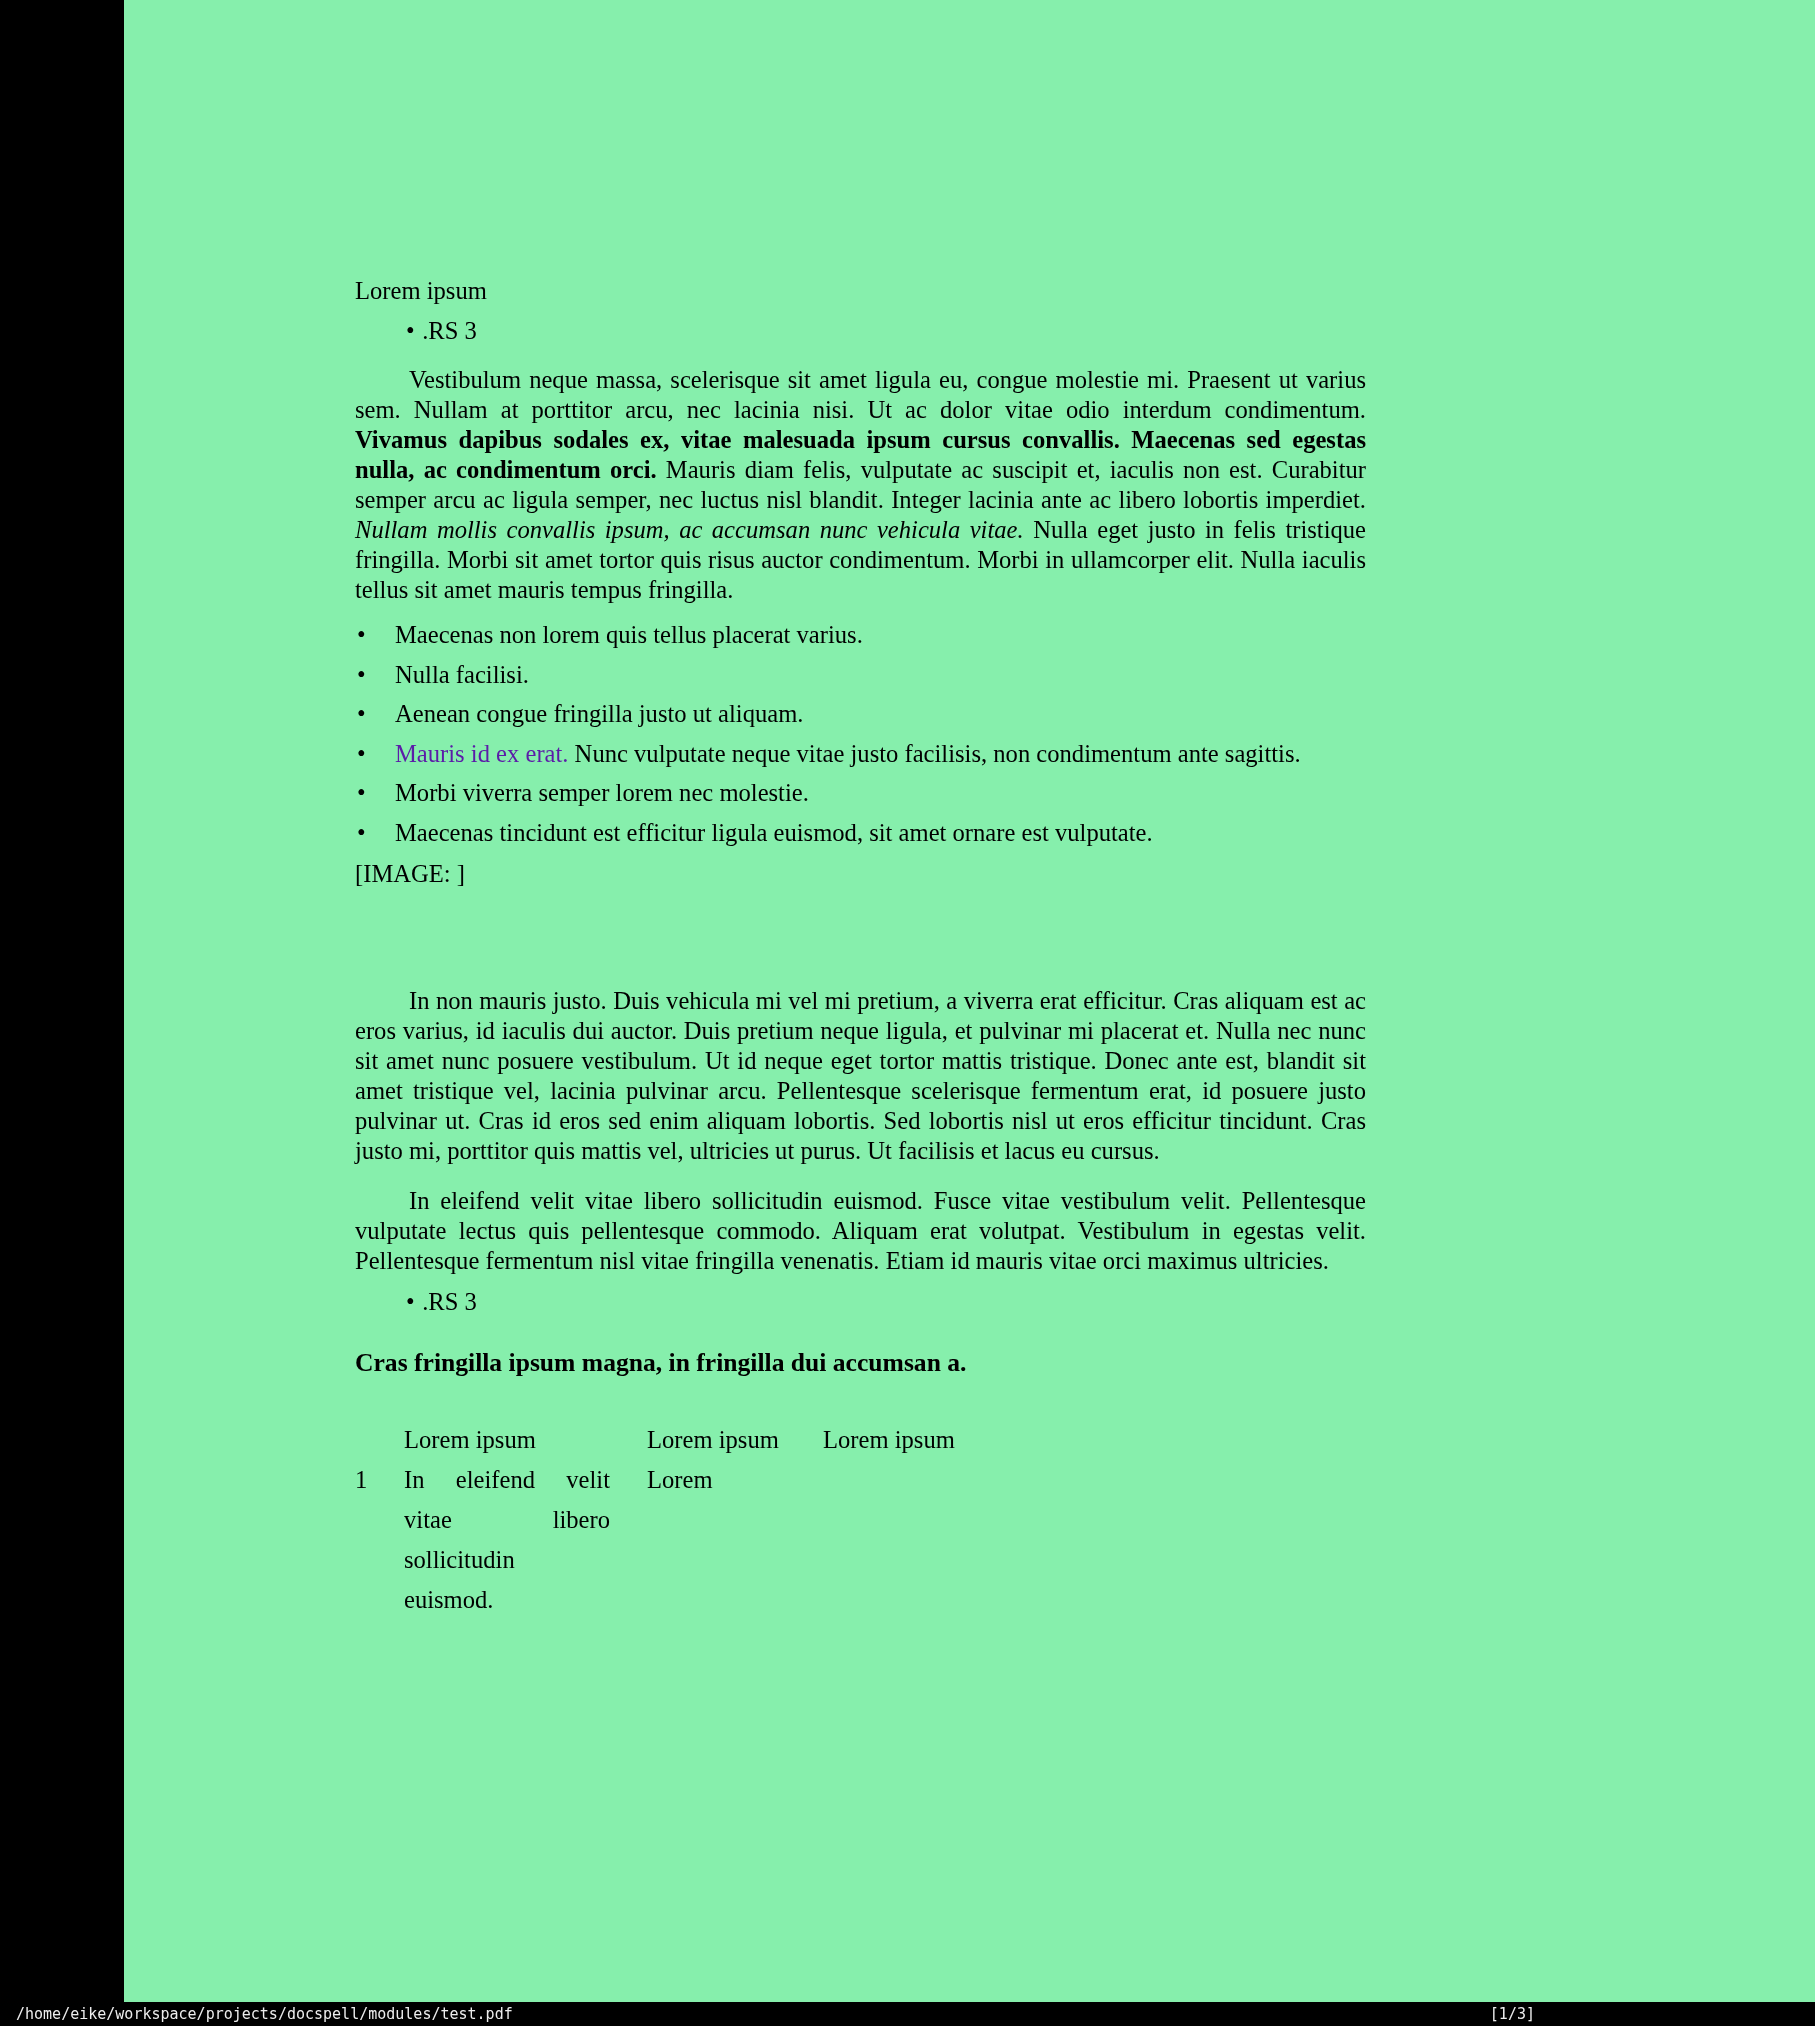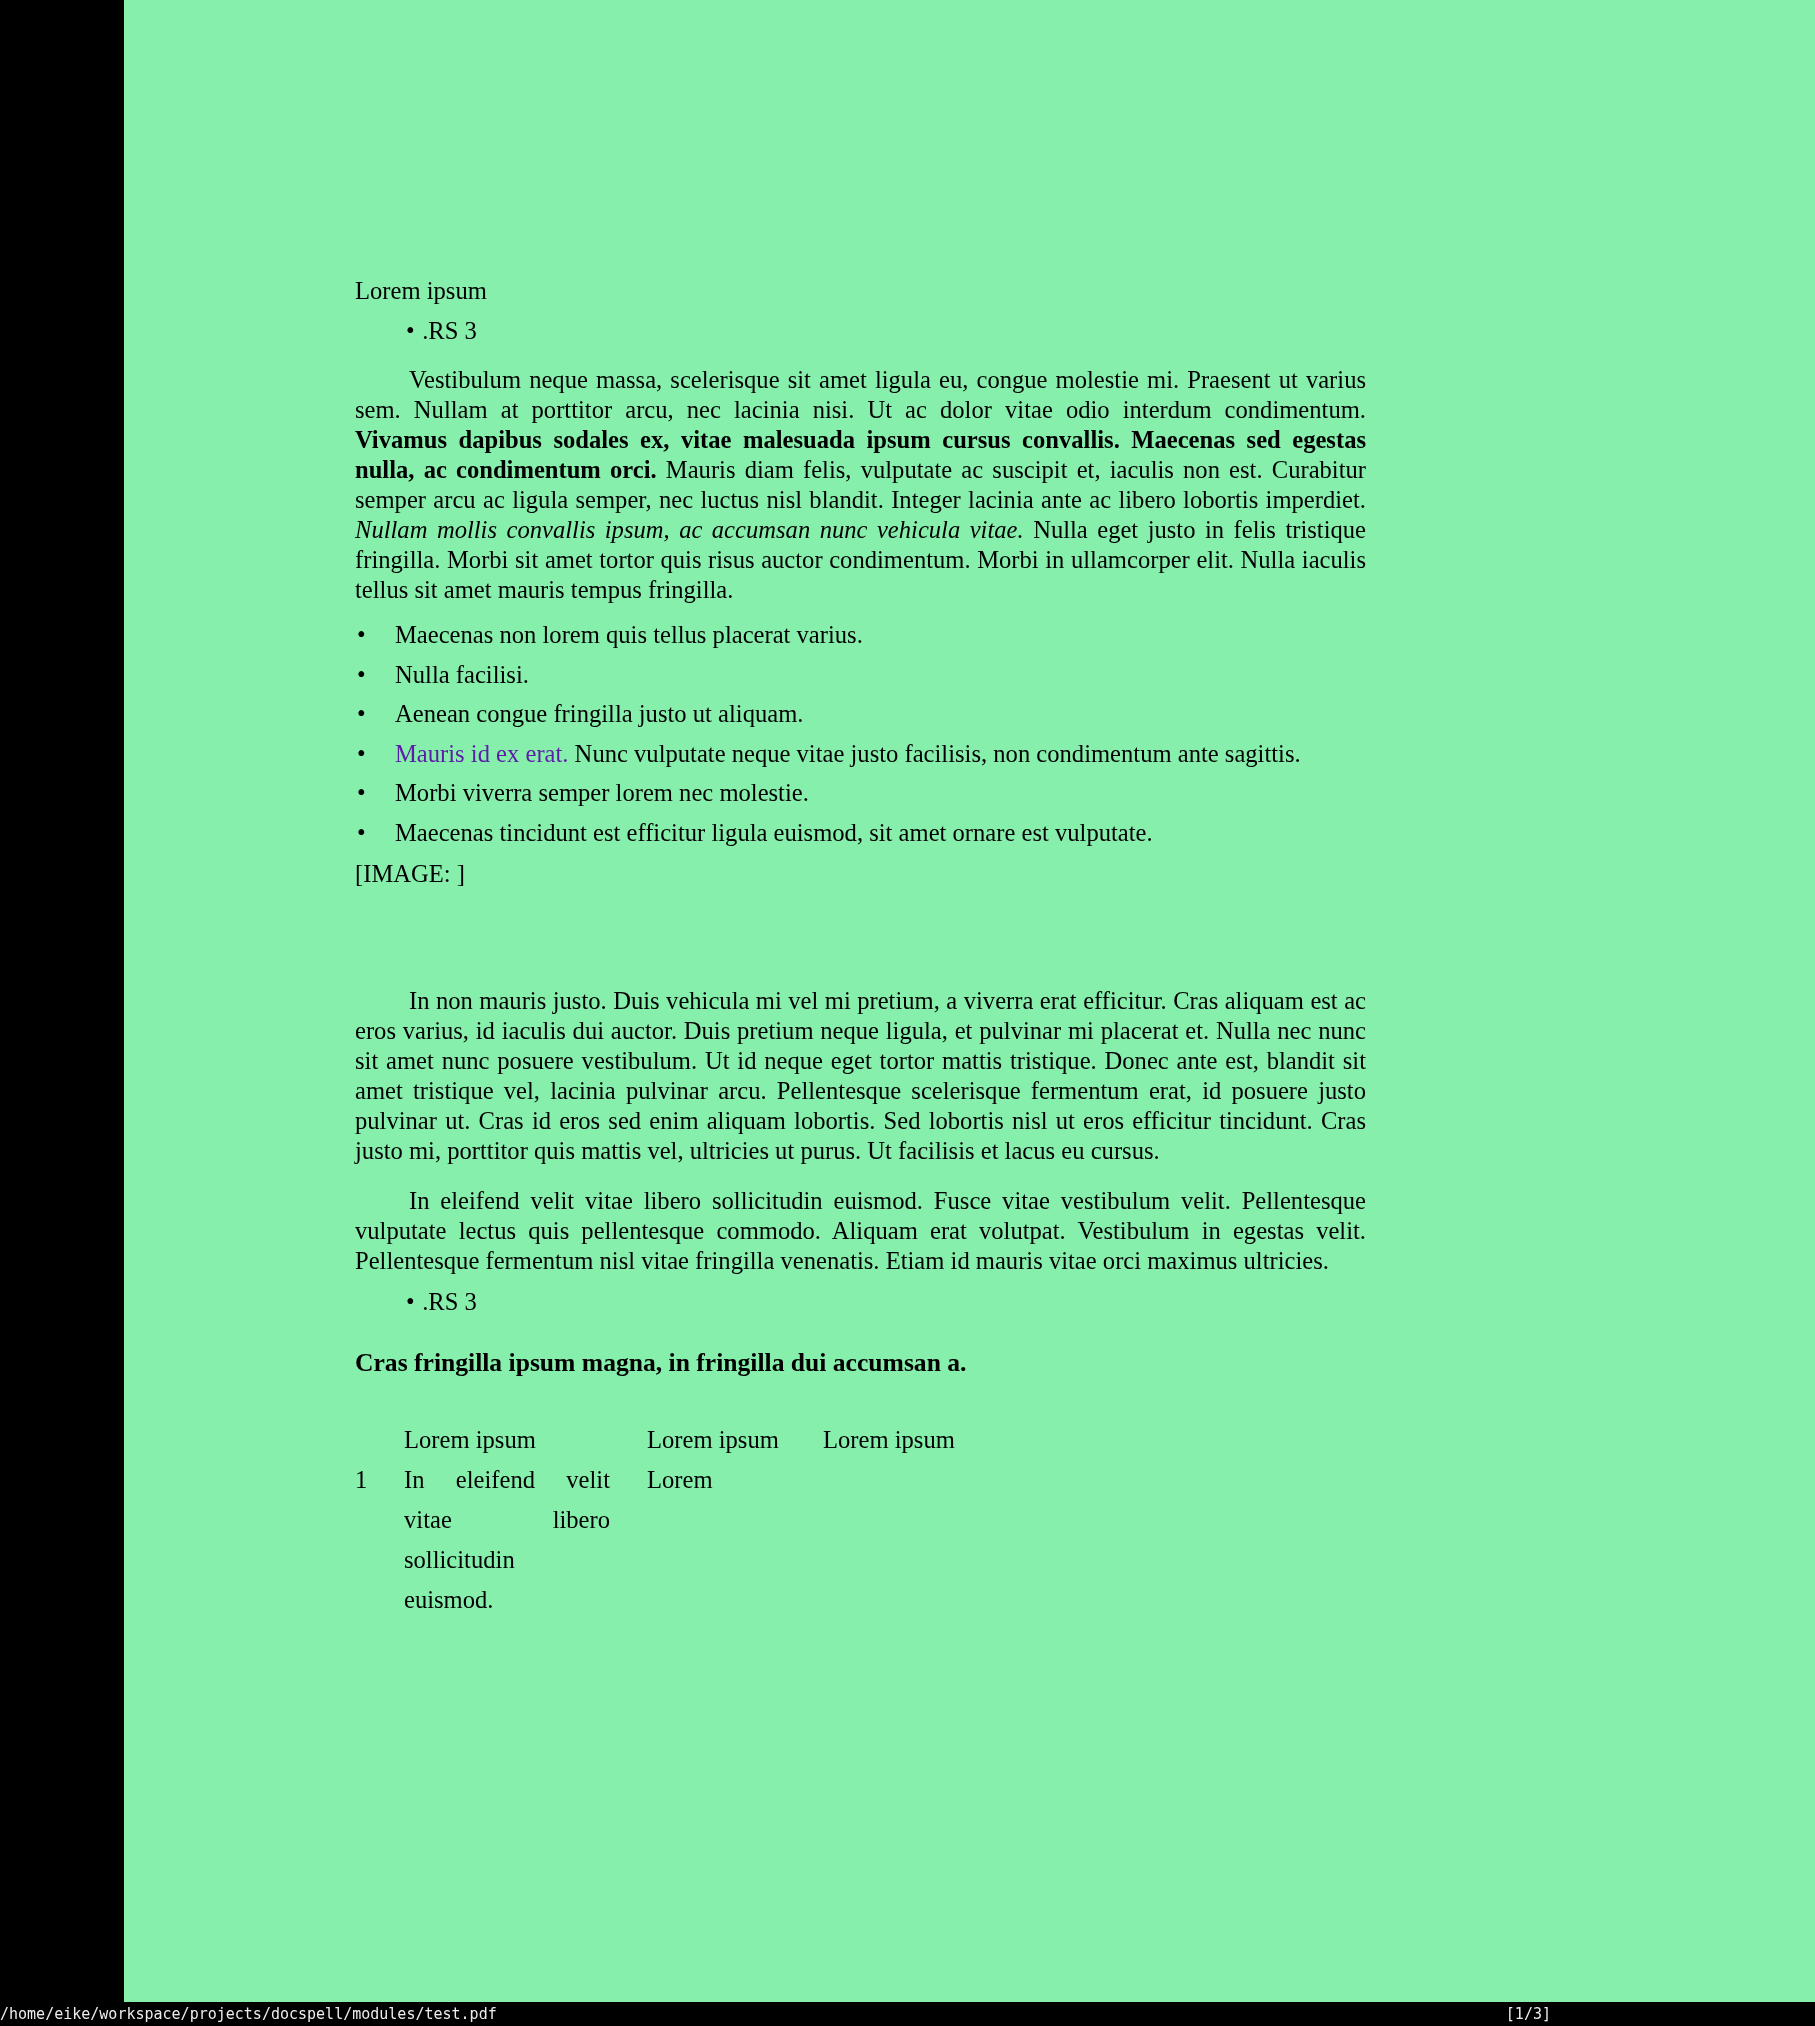--- a/index.html
+++ b/index.html
@@ -59,21 +59,21 @@
   .doc-table .cell { text-align: left; vertical-align: top; }
   .doc-table .cell-wrap { text-align: justify; padding-right: 37px; line-height: 40px; }
 
   .statusbar {
     position: absolute; left: 0; bottom: 0;
     width: 1551px; height: 24px;
     background: #000000; color: #ededed;
     font-family: "DejaVu Sans Mono", monospace;
     font-size: 15px;
     display: flex; justify-content: space-between; align-items: center;
-    padding: 0 0; box-sizing: border-box;
+    padding: 0 16px; box-sizing: border-box;
   }
 </style>
 </head>
 <body>
 
 <div class="viewer">
 
   <div class="page">
     <div class="content">
 

